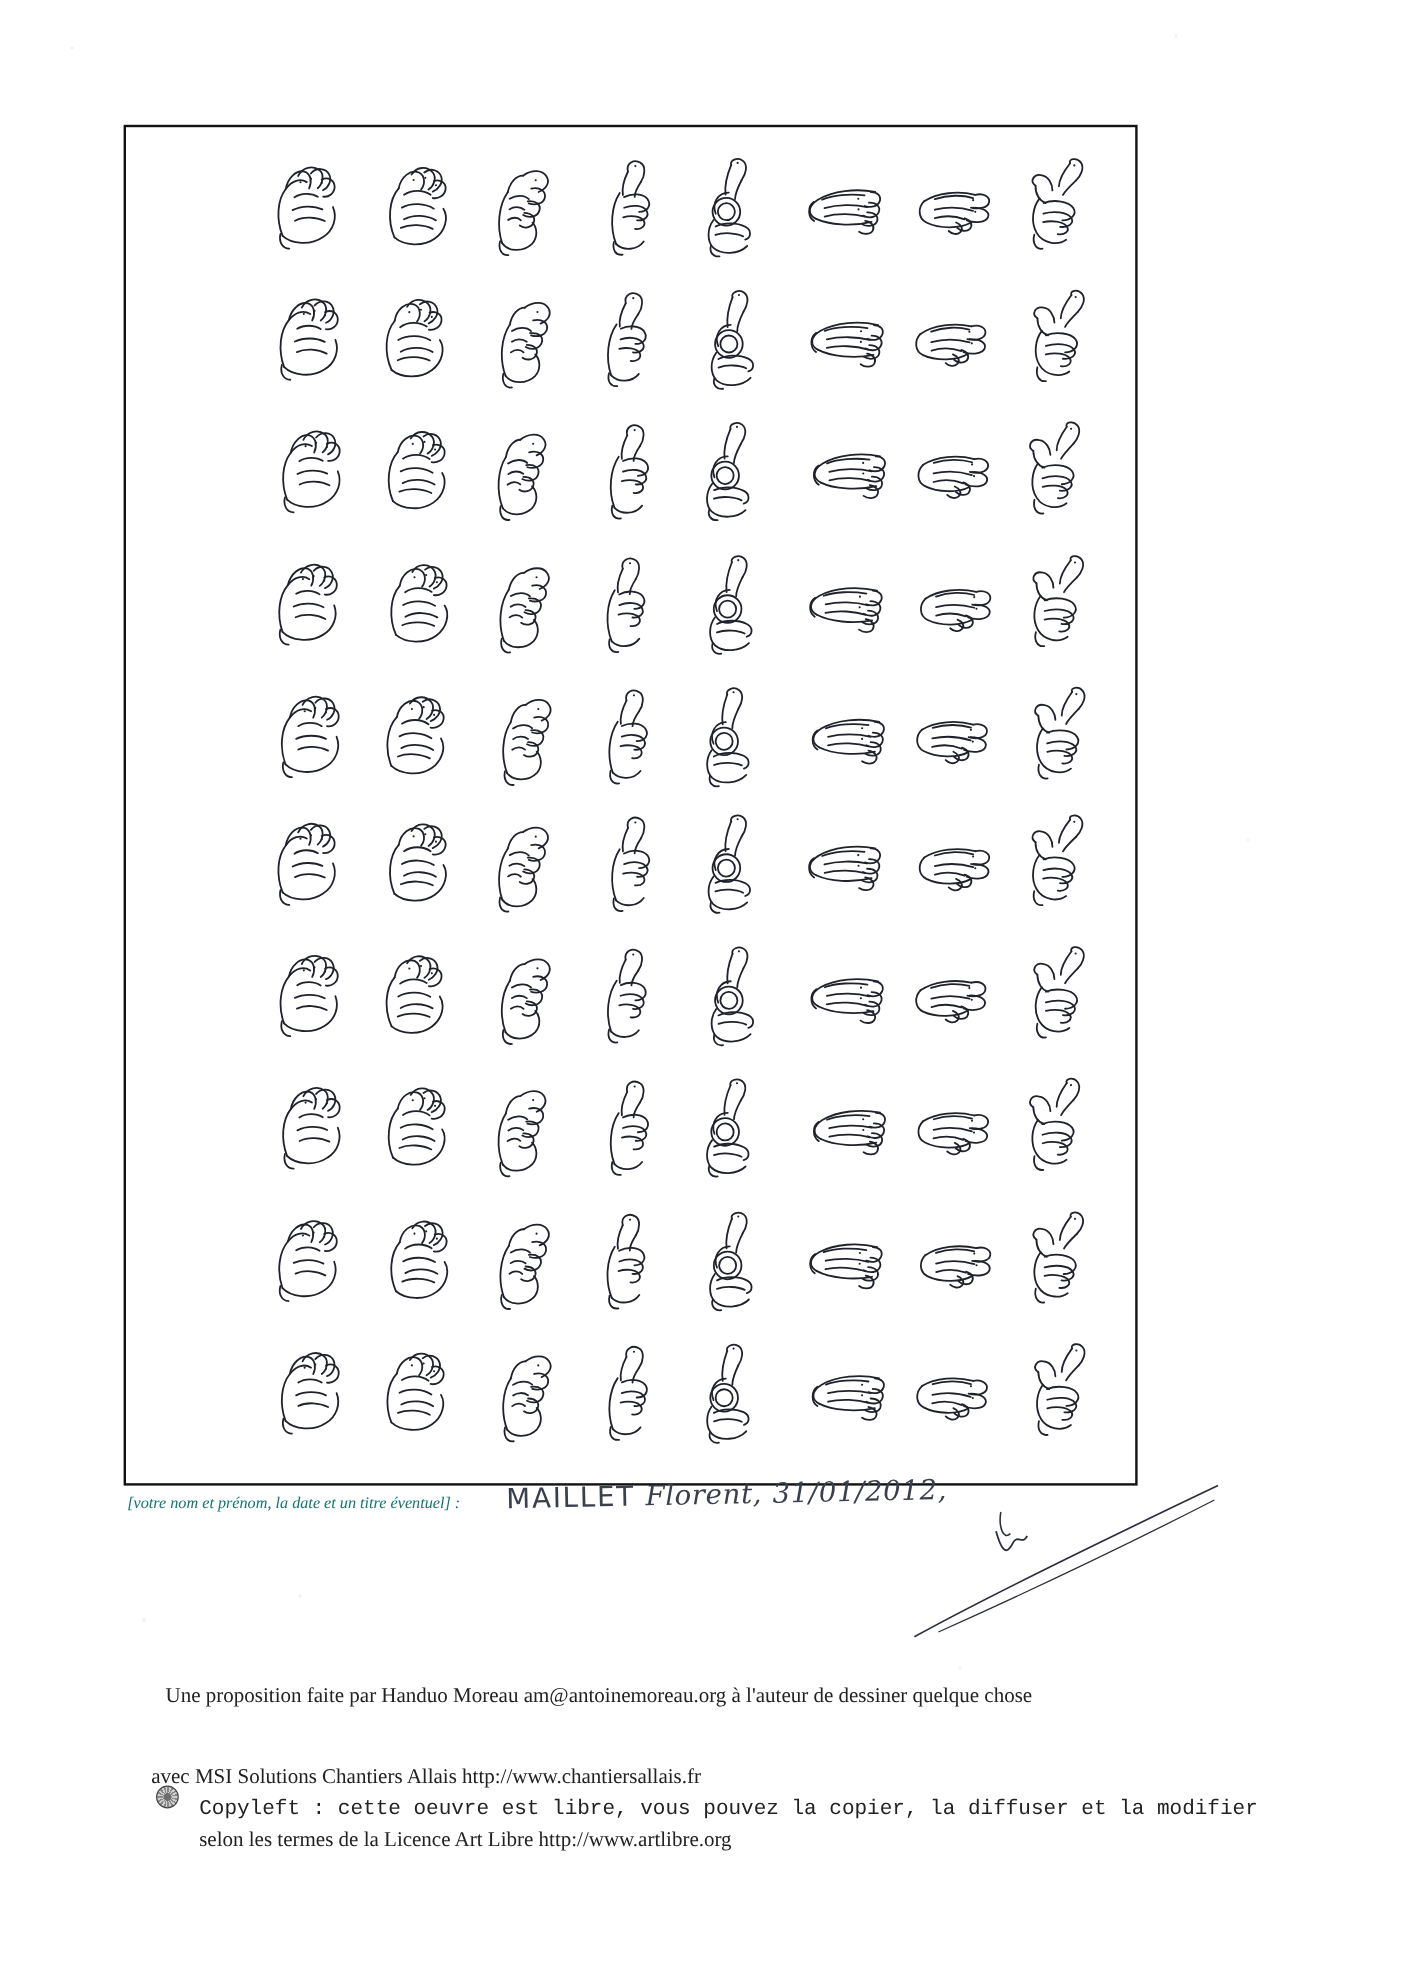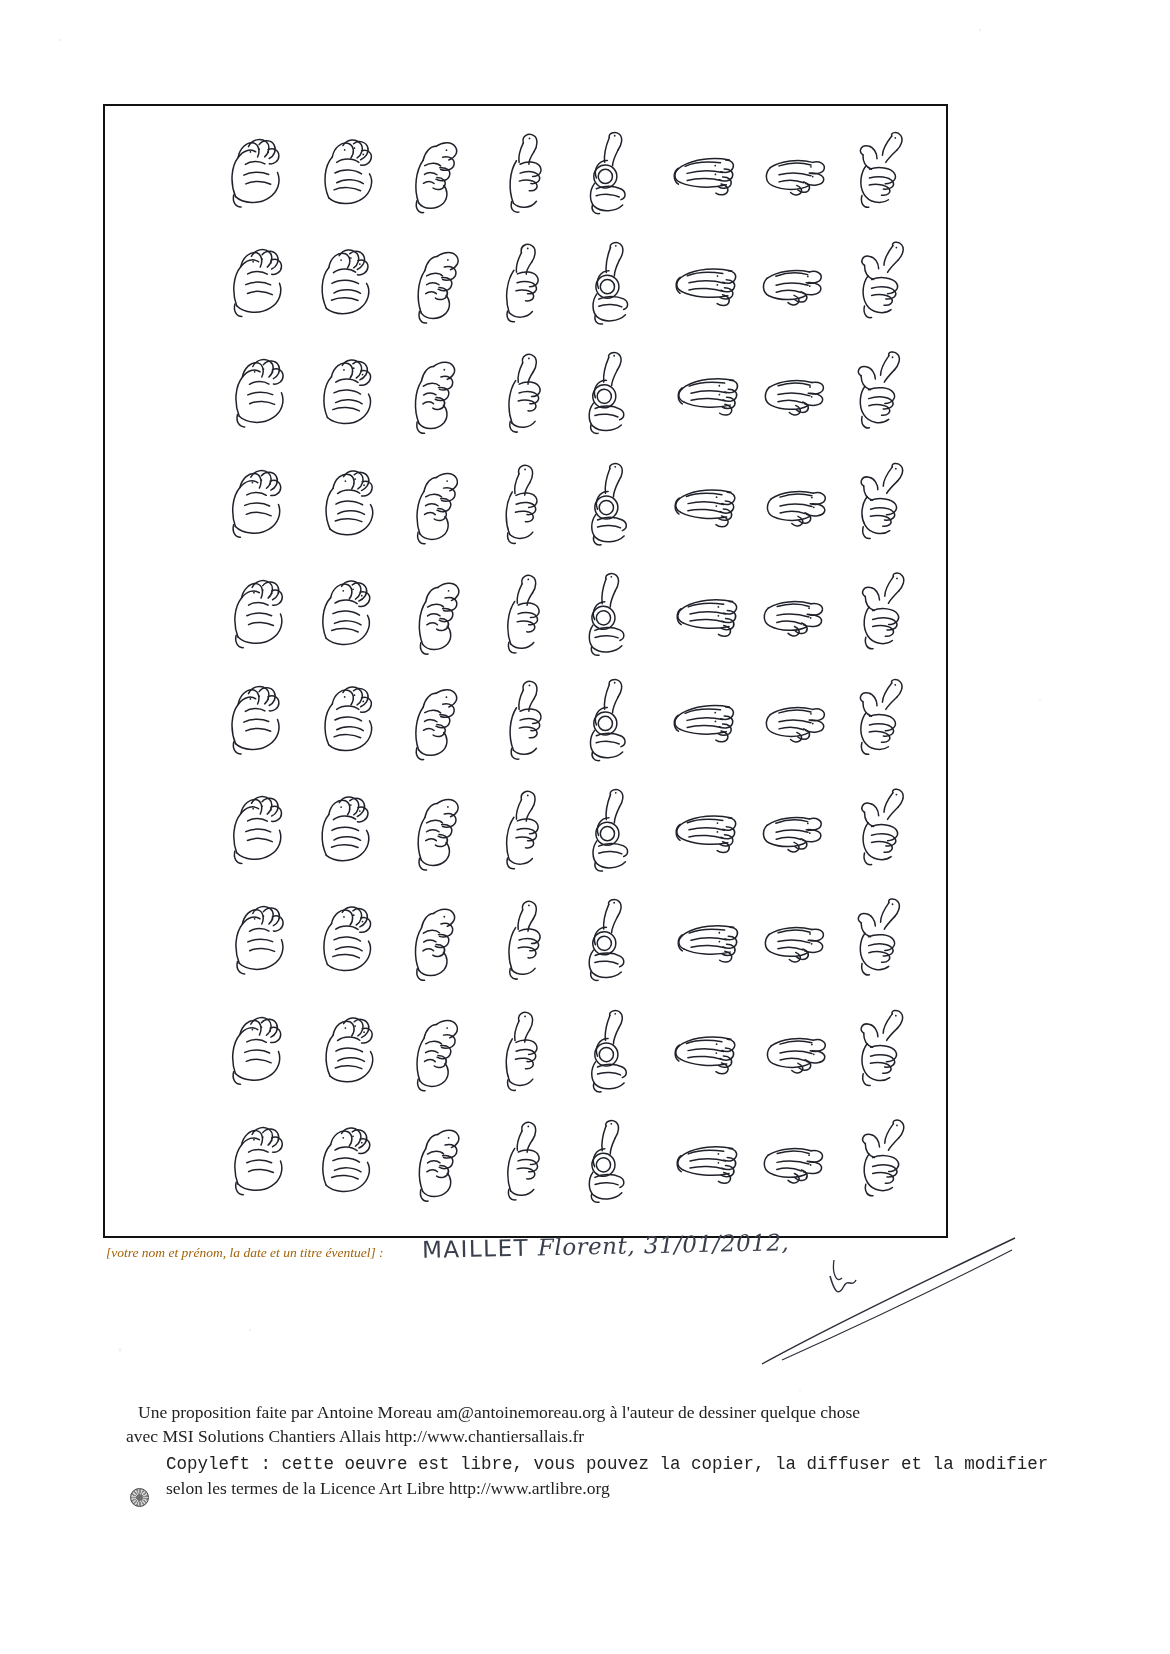--- a/index.html
+++ b/index.html
@@ -80,21 +80,21 @@
     top: 1241px;
     width: 845px;
     height: 40px;
   }
   .caption-instruction {
     position: absolute;
     left: 0;
     top: 4px;
     font-style: italic;
     font-size: 13.5px;
-    color: #a16207;
+    color: #0f766e;
     white-space: nowrap;
   }
   .caption-hand {
     position: absolute;
     left: 316px;
     top: -8px;
     font-family: "DejaVu Sans", sans-serif;
     font-size: 23px;
     letter-spacing: 1.5px;
     color: #3a3f4d;
@@ -122,21 +122,21 @@
     left: 126px;
     top: 1400px;
     width: 900px;
     font-size: 17.5px;
     line-height: 1.38;
     color: #222;
   }
   .footer .ln { white-space: nowrap; }
   .footer .l1 { padding-left: 12px; }
   .footer .l2 { padding-left: 0px; }
-  .footer .l3 { padding-left: 0px; }
+  .footer .l3 { padding-left: 0px; margin-top: 44px; }
   .footer .l4 { padding-left: 40px; padding-top: 4px; font-family: Liberation Mono, monospace; }
   .footer .l5 { padding-left: 40px; }
   .cc-mark {
     position: absolute;
     left: 4px;
     top: 88px;
     width: 17px;
     height: 17px;
     border-radius: 50%;
     border: 1.5px solid #444;
@@ -1416,17 +1416,17 @@
 
 <svg class="signature" viewBox="0 0 260 130">
   <path d="M2 128 C 60 96, 150 52, 255 2" fill="none" stroke="#2c2f3a" stroke-width="1.4"></path>
   <path d="M22 124 C 80 98, 170 56, 252 14" fill="none" stroke="#2c2f3a" stroke-width="1.1"></path>
   <path d="M70 40 C 74 54, 78 62, 84 50 C 88 42, 92 52, 96 44" fill="none" stroke="#2c2f3a" stroke-width="1.5"></path>
   <path d="M74 24 C 72 36, 76 48, 82 42" fill="none" stroke="#2c2f3a" stroke-width="1.3"></path>
 </svg>
 
 <div class="footer">
   <div class="cc-mark"></div>
-  <div class="ln l1">Une proposition faite par Antoine Moreau am@antoinemoreau.org à l'auteur de dessiner quelque chose</div>
+  <div class="ln l1">Une proposition faite par Handuo Moreau am@antoinemoreau.org à l'auteur de dessiner quelque chose</div>
   <div class="ln l3">avec MSI Solutions Chantiers Allais http://www.chantiersallais.fr</div>
   <div class="ln l4">Copyleft : cette oeuvre est libre, vous pouvez la copier, la diffuser et la modifier</div>
   <div class="ln l5">selon les termes de la Licence Art Libre   http://www.artlibre.org</div>
 </div>
 
 </body></html>

